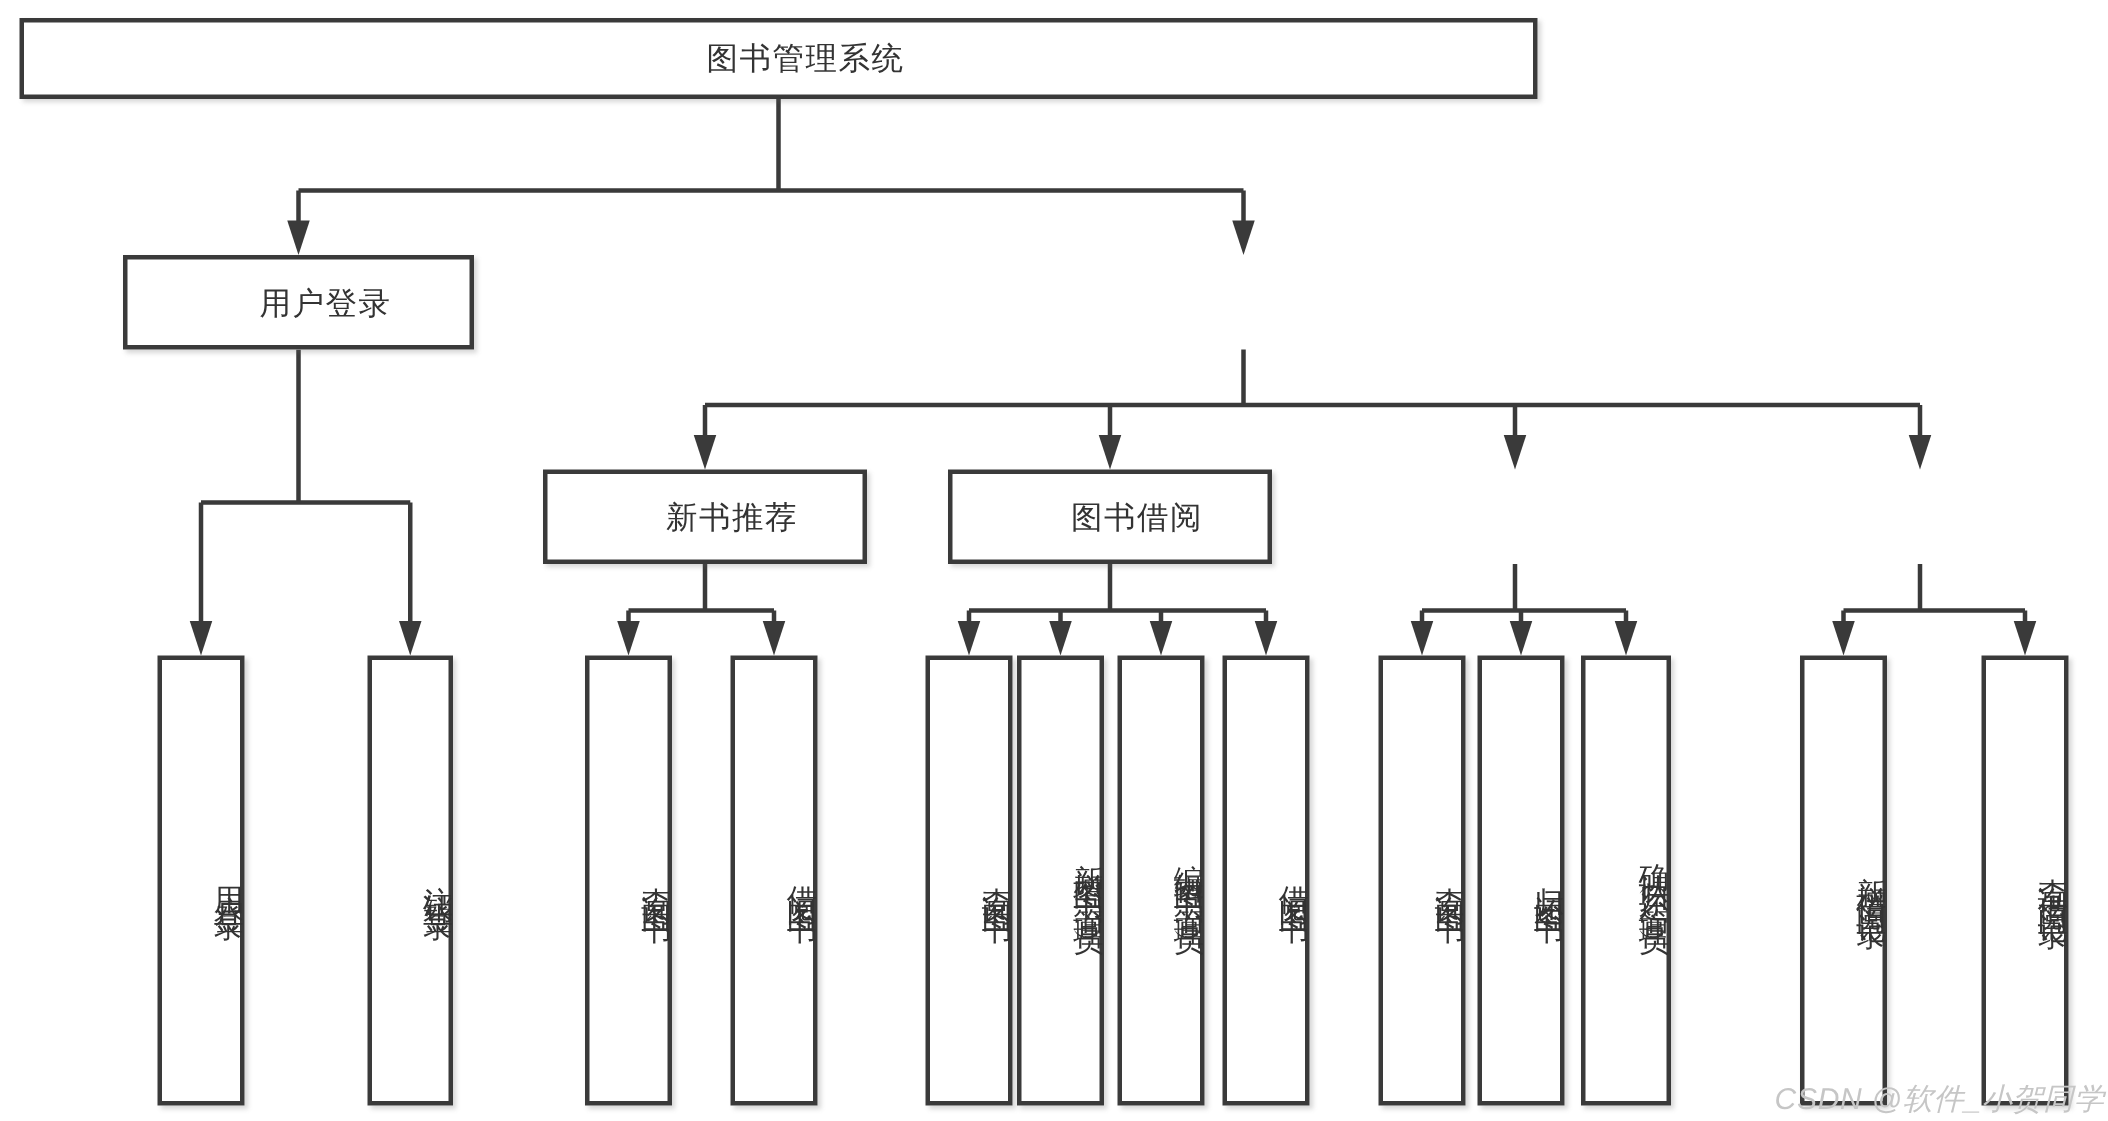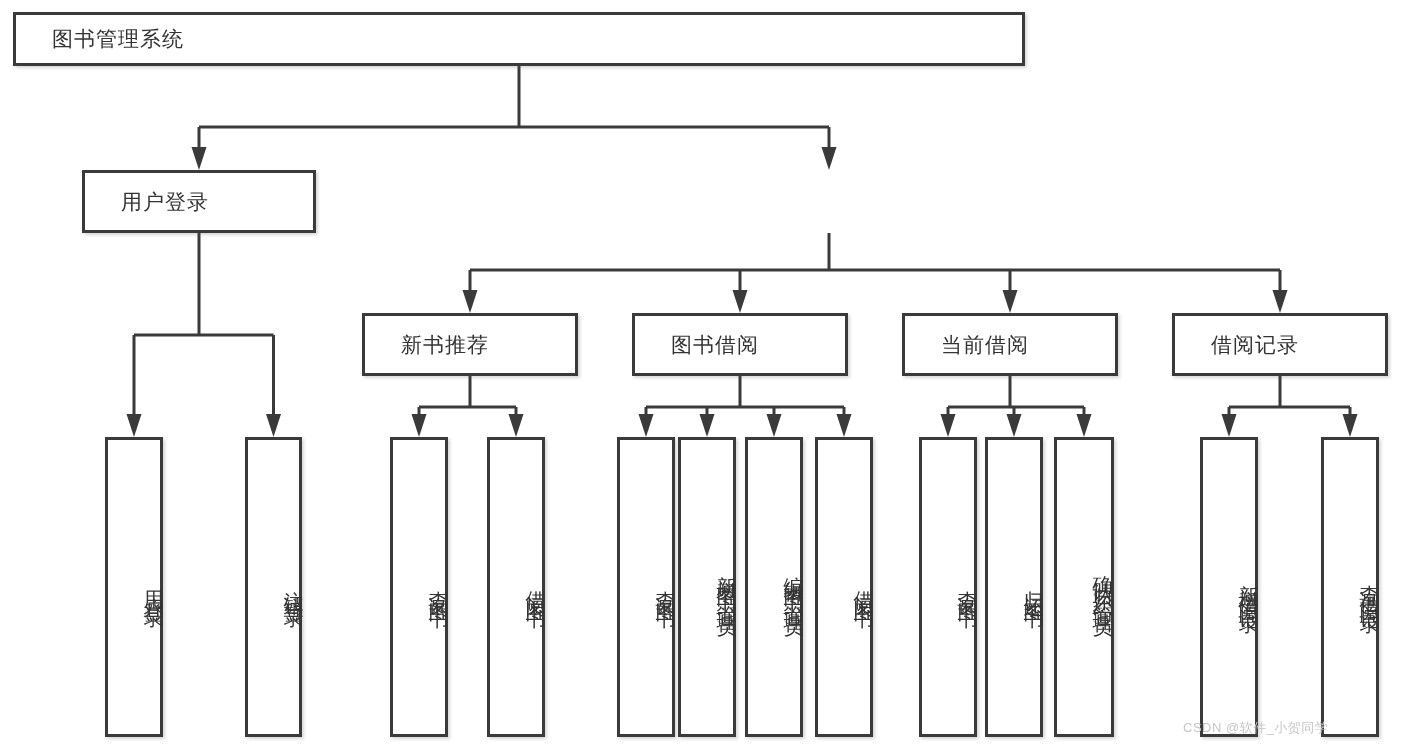--- a/index.html
+++ b/index.html
@@ -18,45 +18,46 @@
     background:var(--page-bg);
     overflow:hidden;
   }
   .connectors{position:absolute;left:0;top:0;z-index:1;}
   .connectors path{stroke:var(--line-color);stroke-width:3;fill:none;}
   .connectors polygon{fill:var(--line-color);stroke:none;}
   .node{
     position:absolute;
     background:var(--box-bg);
     border:3px solid var(--line-color);
-    display:flex;align-items:center;justify-content:flex-start;
+    display:flex;align-items:center;justify-content:center;
     color:var(--text-color);
     z-index:2;
     box-shadow:2px 2px 3px rgba(100,100,100,0.25);
     padding-left:36px;
   }
   .node .hlabel{
     font-size:21px;letter-spacing:1px;white-space:nowrap;
   }
   .node .vlabel{
     writing-mode:vertical-rl;
     text-orientation:mixed;
     font-size:20px;
     letter-spacing:6px;
     line-height:1;
     white-space:nowrap;
   }
   .watermark{
     position:absolute;
     left:1183px;top:719px;
     z-index:5;
-    font-size:13px;
+    font-size:20px;
     color:var(--watermark-color);
     white-space:nowrap;
     letter-spacing:0.5px;
+    font-style:italic;
   }
 </style>
 </head>
 <body>
 
 <div class="canvas">
 
   <svg class="connectors" width="1405" height="747" viewBox="0 0 1405 747">
     <g>
       <path d="M519,66 V127 M199,127 H829 M199,127 V150 M829,127 V150"></path>
@@ -107,26 +108,20 @@
   <div class="node" style="left:82px;top:170px;width:234px;height:63px">
     <span class="hlabel">用户登录</span>
   </div>
 
   <div class="node" style="left:632px;top:313px;width:216px;height:63px">
     <span class="hlabel">图书借阅</span>
   </div>
   <div class="node" style="left:362px;top:313px;width:216px;height:63px">
     <span class="hlabel">新书推荐</span>
   </div>
-  <div class="node" style="left:902px;top:313px;width:216px;height:63px">
-    <span class="hlabel">当前借阅</span>
-  </div>
-  <div class="node" style="left:1172px;top:313px;width:216px;height:63px">
-    <span class="hlabel">借阅记录</span>
-  </div>
 
   <div class="node" style="left:105px;top:437px;width:58px;height:300px">
     <span class="vlabel">用户登录</span>
   </div>
   <div class="node" style="left:245px;top:437px;width:57px;height:300px">
     <span class="vlabel">注销登录</span>
   </div>
 
   <div class="node" style="left:390px;top:437px;width:58px;height:300px">
     <span class="vlabel">查询图书</span>

